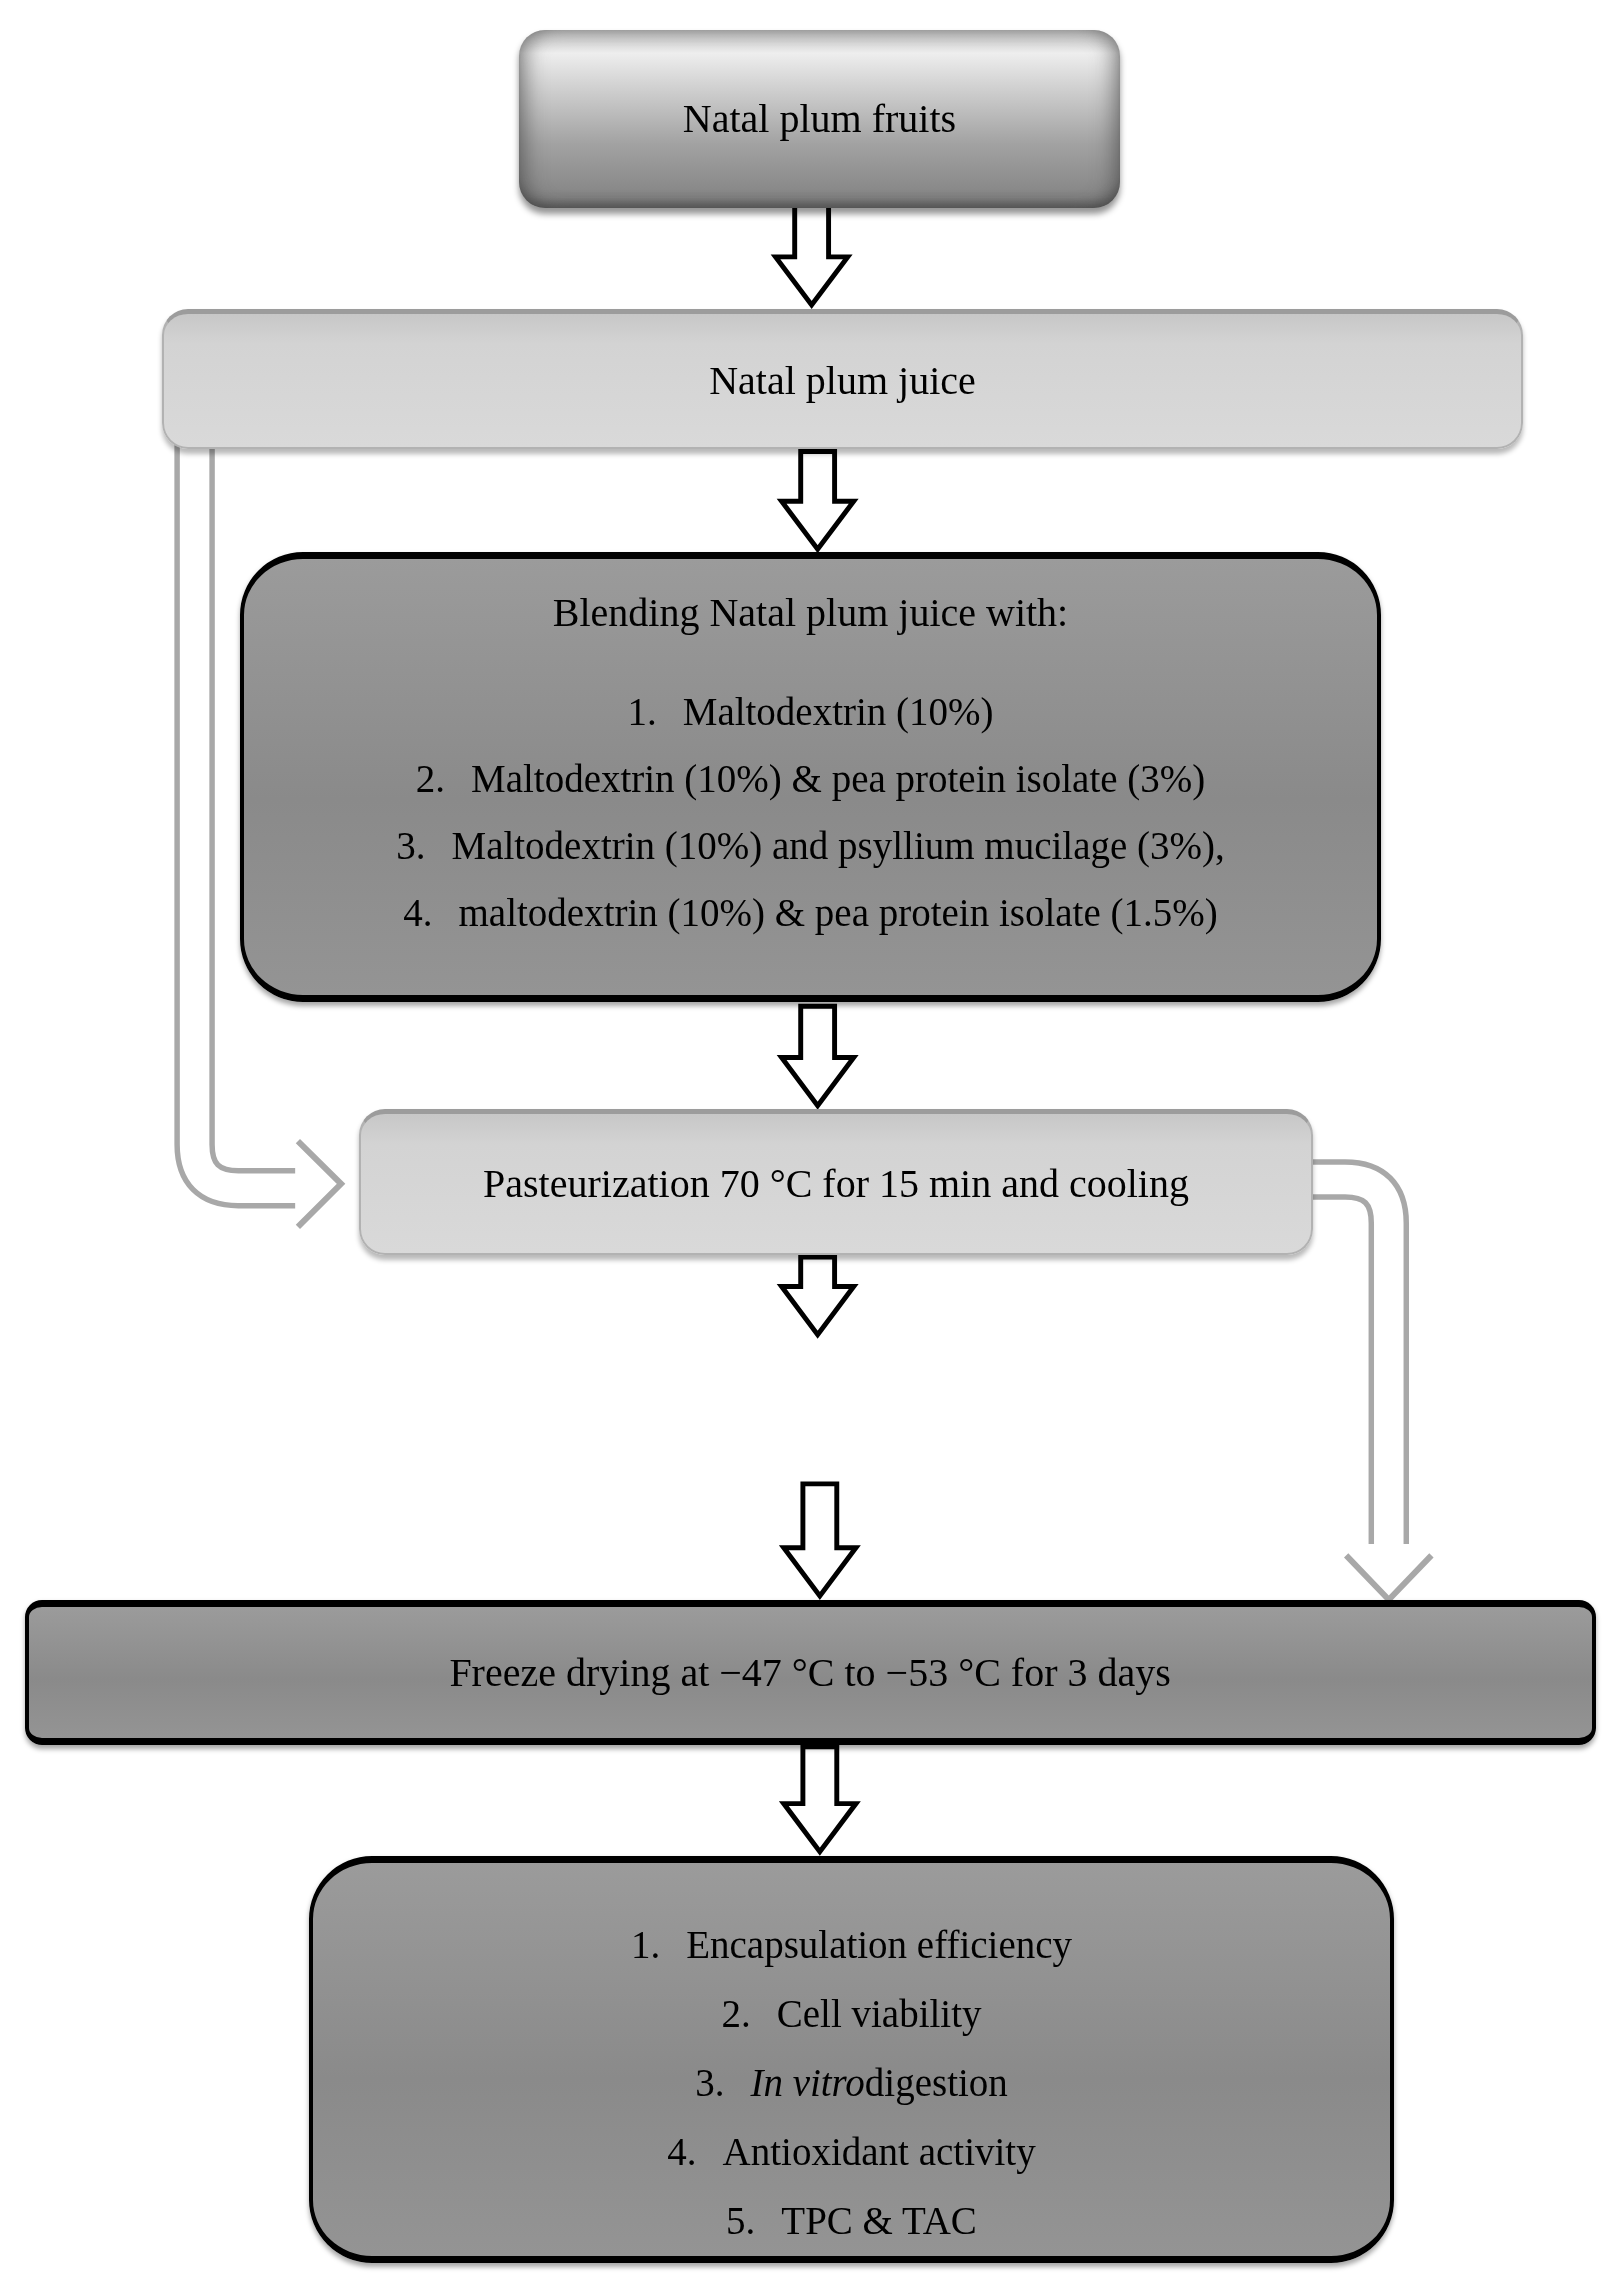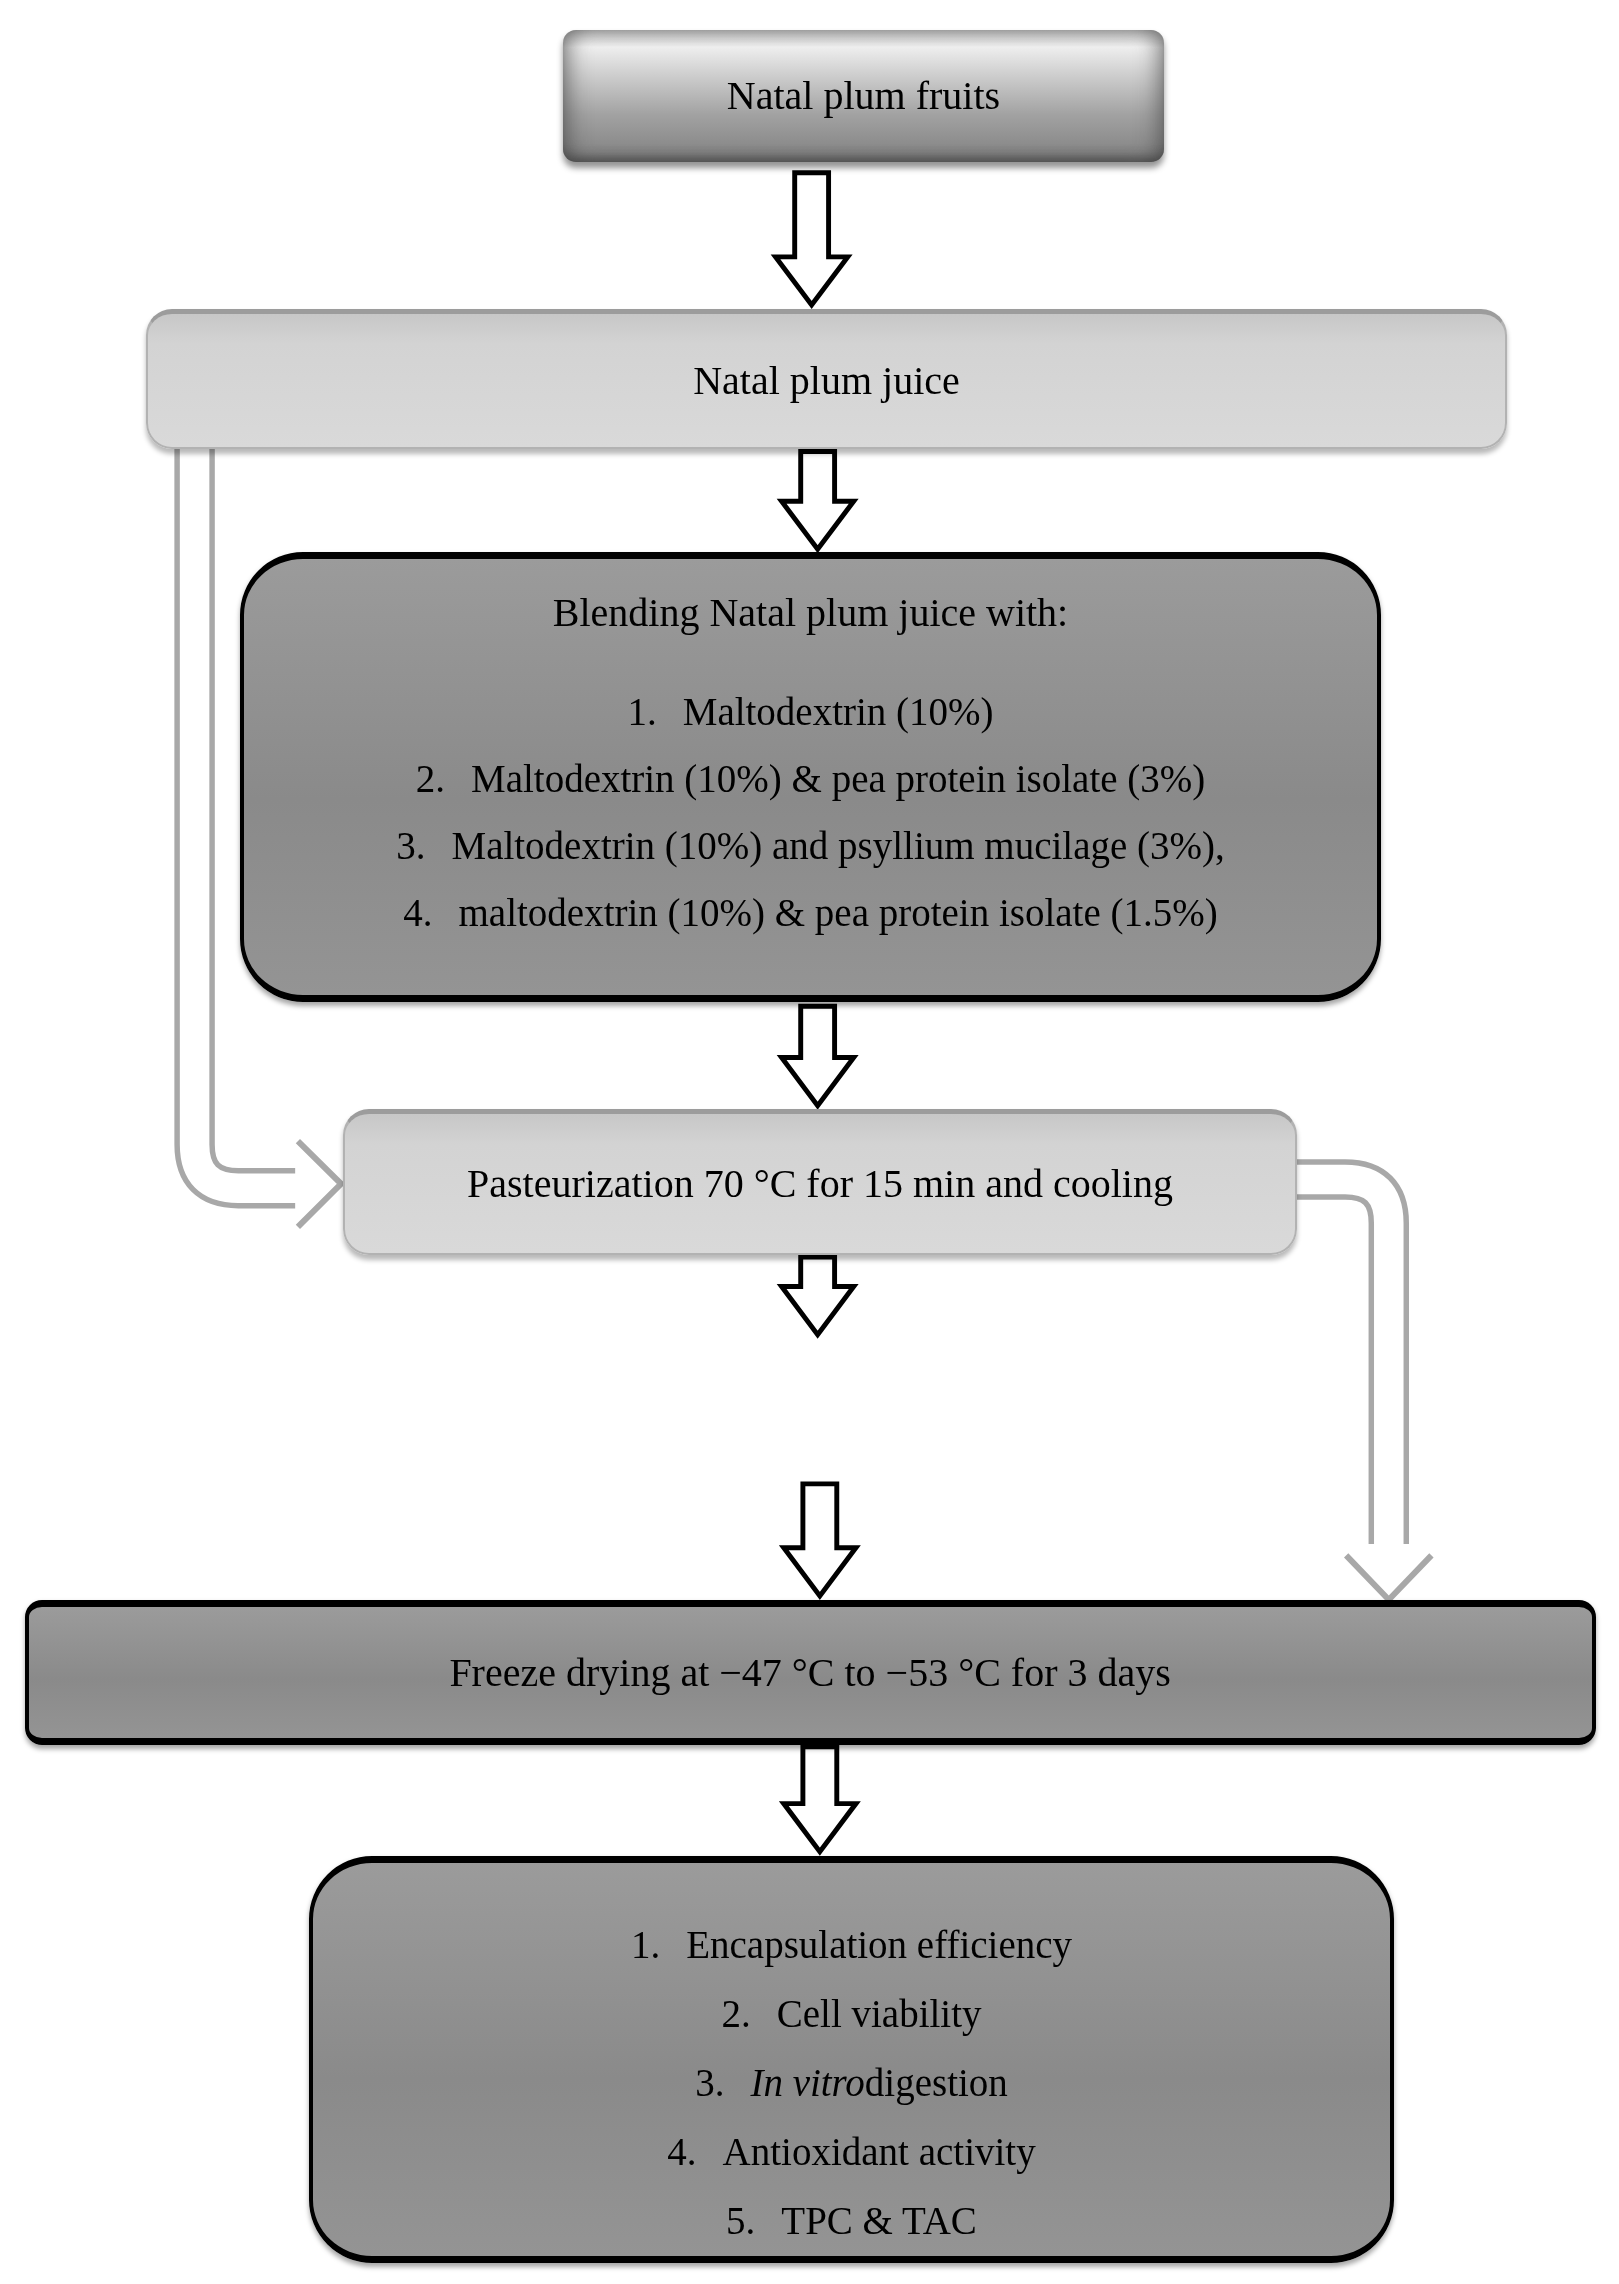--- a/index.html
+++ b/index.html
@@ -18,43 +18,43 @@
     text-align:center; font-size:40px; line-height:1.15;
   }
 
   
   .light {
     background:linear-gradient(180deg,#c7c7c7 0%,#d3d3d3 22%,#d9d9d9 100%);
     border:2.2px solid #b2b2b2;
     border-top:5.5px solid #9c9c9c;
     border-radius:26px;
     box-shadow:0 4.9px 5.5px rgba(0,0,0,0.28);
+    margin-left:16px;
   }
 
   
   .dark {
     background:linear-gradient(180deg,#9b9b9b 0%,#8a8a8a 55%,#949494 100%);
     border:4.9px solid #000;
     border-top-width:7px;
     border-bottom-width:7px;
     border-radius:63px;
     box-shadow:0 3.8px 4.9px rgba(0,0,0,0.35);
   }
 
   
   .fruits {
-    left:519px; top:30px; width:601px; height:132px;
-    border-radius:13px;
+    left:519px; top:30px; width:601px; height:178px;
+    border-radius:26px;
     background:linear-gradient(180deg,#b9b9b9 0%,#eeeeee 13%,#d4d4d4 30%,#a2a2a2 64%,#858585 94%,#7a7a7a 100%);
     box-shadow:
       inset 15.3px 0 19.7px -7.7px rgba(70,70,70,0.55),
       inset -15.3px 0 19.7px -7.7px rgba(70,70,70,0.55),
       inset 0 -8.7px 12px -4.9px rgba(55,55,55,0.6),
       0 5.5px 6.6px rgba(0,0,0,0.42);
-    margin-left: 44px;
   }
 
   .juice   { left:146px; top:309px;  width:1361px; height:140px; }
   .pasteur { left:343px; top:1109px; width:954px; height:146px; }
   .addition{ left:277px; top:1339px; width:1082px; height:144px; }
 
   .blending { left:240px; top:552px; width:1141px; height:450px; display:block; }
   .freeze   { left:24.6px;  top:1600px; width:1571px; height:145px; border-radius:17px; }
   .analyses { left:309px; top:1856px; width:1085px; height:407px; display:block; }
 

